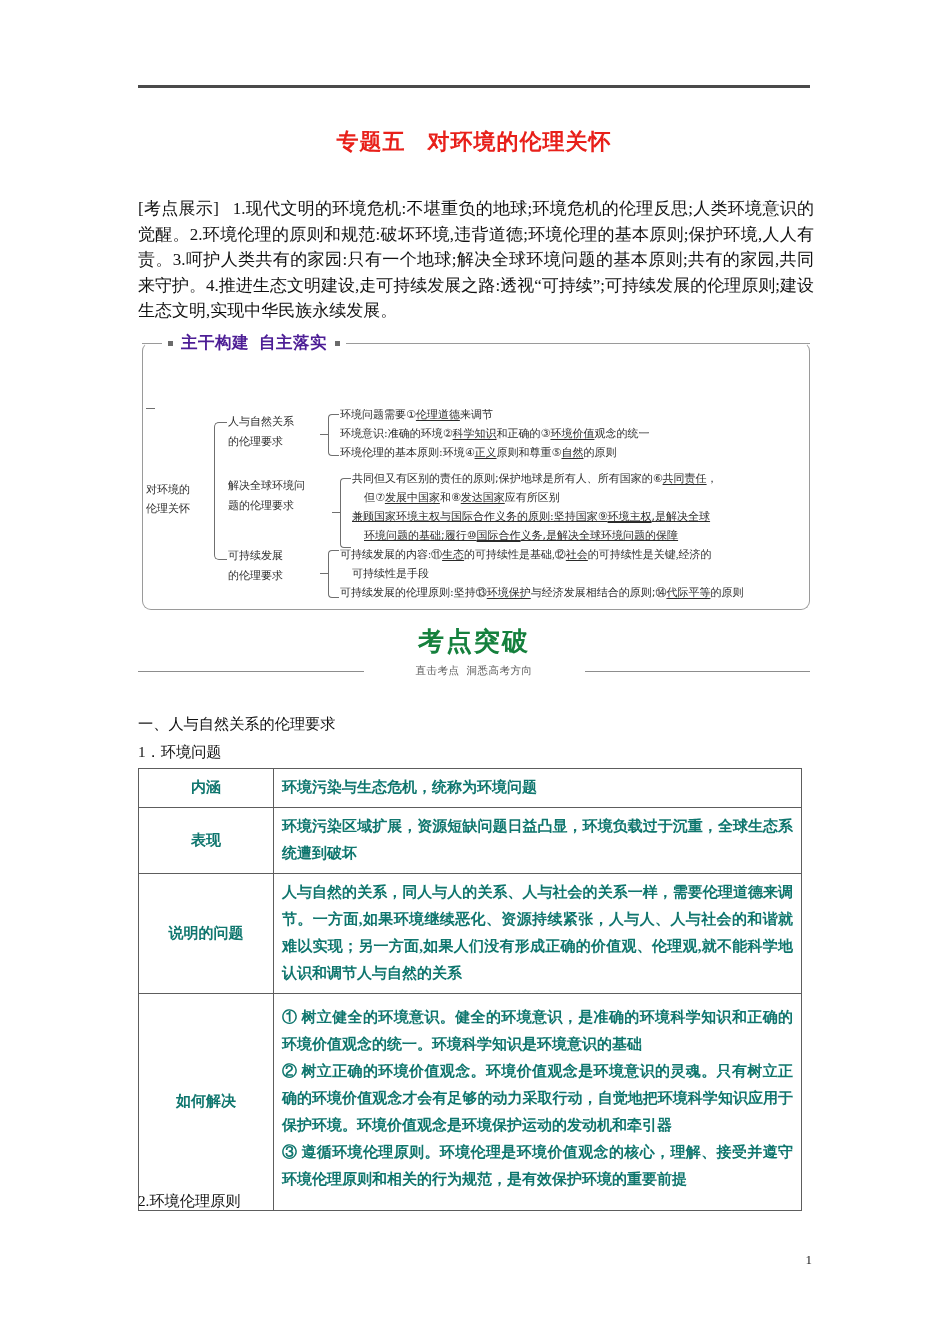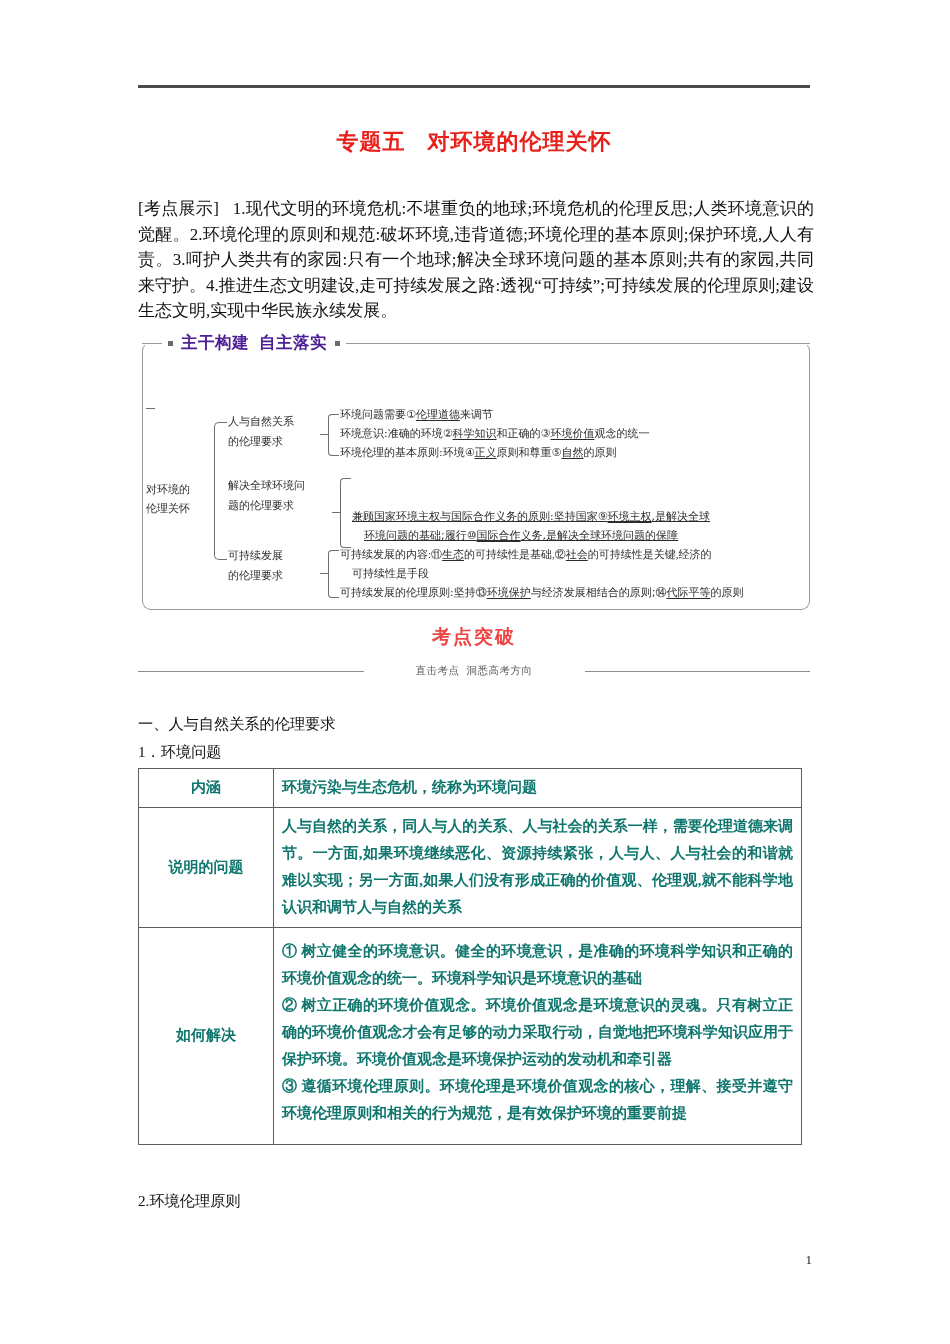--- a/index.html
+++ b/index.html
@@ -182,22 +182,22 @@
 
   
   .kd-title {
     position: absolute;
     left: 138px;
     top: 624px;
     width: 672px;
     text-align: center;
     font-family: "DejaVu Sans", "Liberation Sans", sans-serif;
     font-weight: bold;
-    font-size: 19px;
-    color: #ef4444;
+    font-size: 26px;
+    color: #15803d;
     letter-spacing: 2px;
   }
   .kd-sub {
     position: absolute;
     left: 138px;
     top: 663px;
     width: 672px;
     height: 16px;
     display: flex;
     align-items: center;
@@ -304,20 +304,21 @@
     <div class="stem2 b"></div>
     <div class="br2 b"></div>
 
     <div class="lvl2 c">可持续发展<br>的伦理要求</div>
     <div class="stem2 c"></div>
     <div class="br2 c"></div>
 
     <div class="leaf l1">环境问题需要①<span class="u">伦理道德</span>来调节</div>
     <div class="leaf l2">环境意识:准确的环境②<span class="u">科学知识</span>和正确的③<span class="u">环境价值</span>观念的统一</div>
     <div class="leaf l3">环境伦理的基本原则:环境④<span class="u">正义</span>原则和尊重⑤<span class="u">自然</span>的原则</div>
+    <div class="leaf l4">共同但又有区别的责任的原则;保护地球是所有人、所有国家的⑥<span class="u">共同责任</span>，<br><span class="ind"></span>但⑦<span class="u">发展中国家</span>和⑧<span class="u">发达国家</span>应有所区别</div>
     <div class="leaf l5">兼顾国家环境主权与国际合作义务的原则:坚持国家⑨<span class="u">环境主权</span>,是解决全球<br><span class="ind"></span>环境问题的基础;履行⑩<span class="u">国际合作</span>义务,是解决全球环境问题的保障</div>
     <div class="leaf l6">可持续发展的内容:⑪<span class="u">生态</span>的可持续性是基础,⑫<span class="u">社会</span>的可持续性是关键,经济的<br><span class="ind"></span>可持续性是手段</div>
     <div class="leaf l7">可持续发展的伦理原则:坚持⑬<span class="u">环境保护</span>与经济发展相结合的原则;⑭<span class="u">代际平等</span>的原则</div>
   </div>
 
   <div class="kd-title">考点突破</div>
   <div class="kd-sub">
     <div class="kline"></div>
     <div class="ktext">
       <span>直击考点</span><span class="gap3"></span><span>洞悉高考方向</span>
@@ -326,20 +327,24 @@
   </div>
 
   <div class="h-sec s1">一、人与自然关系的伦理要求</div>
   <div class="h-sec s2">1．环境问题</div>
 
   <table class="kb">
     <tbody>
       <tr>
         <td class="lbl">内涵</td>
         <td class="val ctr">环境污染与生态危机，统称为环境问题</td>
+      </tr>
+      <tr>
+        <td class="lbl">表现</td>
+        <td class="val">环境污染区域扩展，资源短缺问题日益凸显，环境负载过于沉重，全球生态系统遭到破坏</td>
       </tr>
       <tr>
         <td class="lbl">说明的问题</td>
         <td class="val">人与自然的关系，同人与人的关系、人与社会的关系一样，需要伦理道德来调节。一方面,如果环境继续恶化、资源持续紧张，人与人、人与社会的和谐就难以实现；另一方面,如果人们没有形成正确的价值观、伦理观,就不能科学地认识和调节人与自然的关系</td>
       </tr>
       <tr>
         <td class="lbl">如何解决</td>
         <td class="val tall">
           <div>① 树立健全的环境意识。健全的环境意识，是准确的环境科学知识和正确的环境价值观念的统一。环境科学知识是环境意识的基础</div>
           <div>② 树立正确的环境价值观念。环境价值观念是环境意识的灵魂。只有树立正确的环境价值观念才会有足够的动力采取行动，自觉地把环境科学知识应用于保护环境。环境价值观念是环境保护运动的发动机和牵引器</div>

